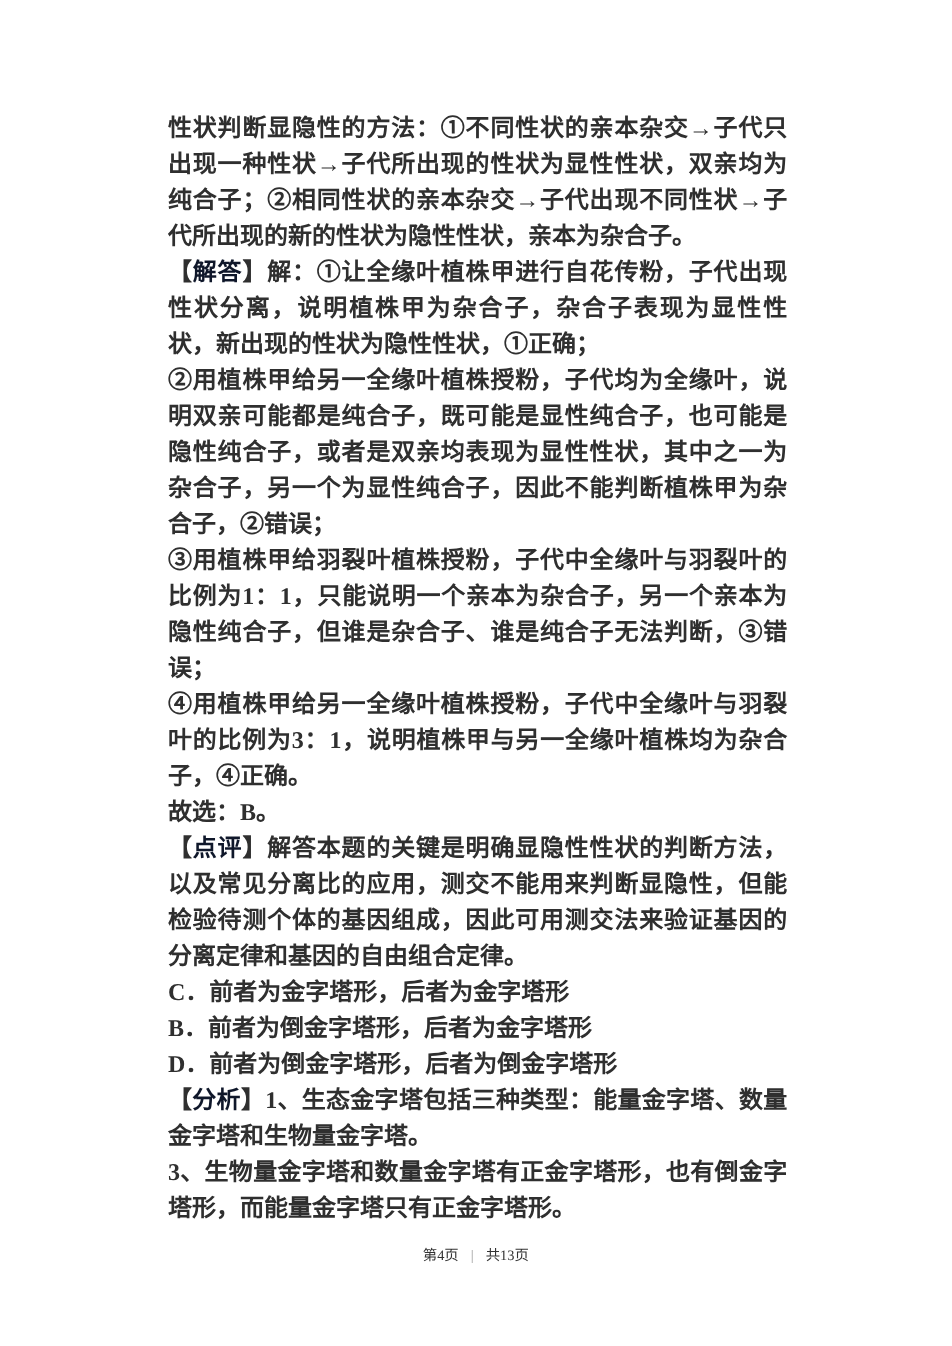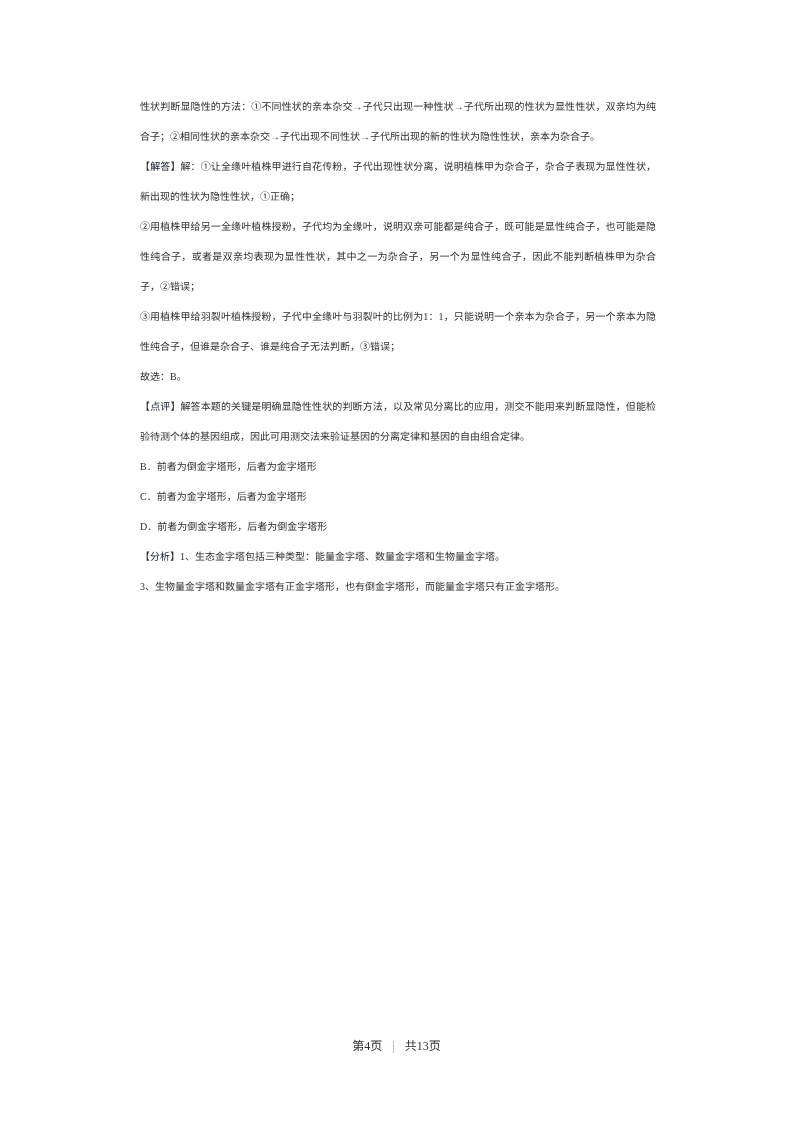--- a/index.html
+++ b/index.html
@@ -17,24 +17,25 @@
     color: #2f2f2f;
   }
   .content {
     position: absolute;
     top: 92px;
     left: 140px;
     width: 516px;
   }
   .content p {
     margin: 0;
-    font-size: 10px;
+    font-size: 20px;
     line-height: 30px;
     text-align: justify;
     word-break: break-all;
+    font-weight: bold;
   }
   p.hanging {
     text-indent: -24px; 
   }
   .tag {
     color: #0f172a; 
   }
   .bracket {
     color: #2f2f2f;
   }
@@ -59,28 +60,29 @@
   <div class="content">
 
     <p>性状判断显隐性的方法：①不同性状的亲本杂交→子代只出现一种性状→子代所出现的性状为显性性状，双亲均为纯合子；②相同性状的亲本杂交→子代出现不同性状→子代所出现的新的性状为隐性性状，亲本为杂合子。</p>
 
     <p><span class="bracket">【</span><span class="tag">解答</span><span class="bracket">】</span><span>解：①让全缘叶植株甲进行自花传粉，子代出现性状分离，说明植株甲为杂合子，杂合子表现为显性性状，新出现的性状为隐性性状，①正确；</span></p>
 
     <p>②用植株甲给另一全缘叶植株授粉，子代均为全缘叶，说明双亲可能都是纯合子，既可能是显性纯合子，也可能是隐性纯合子，或者是双亲均表现为显性性状，其中之一为杂合子，另一个为显性纯合子，因此不能判断植株甲为杂合子，②错误；</p>
 
     <p>③用植株甲给羽裂叶植株授粉，子代中全缘叶与羽裂叶的比例为1：1，只能说明一个亲本为杂合子，另一个亲本为隐性纯合子，但谁是杂合子、谁是纯合子无法判断，③错误；</p>
 
+    <p>④用植株甲给另一全缘叶植株授粉，子代中全缘叶与羽裂叶的比例为3：1，说明植株甲与另一全缘叶植株均为杂合子，④正确。</p>
 
     <p>故选：B。</p>
 
     <p><span class="bracket">【</span><span class="tag">点评</span><span class="bracket">】</span><span>解答本题的关键是明确显隐性性状的判断方法，以及常见分离比的应用，测交不能用来判断显隐性，但能检验待测个体的基因组成，因此可用测交法来验证基因的分离定律和基因的自由组合定律。</span></p>
 
 
+    <p>C．前者为金字塔形，后者为金字塔形</p>
     <p>B．前者为倒金字塔形，后者为金字塔形</p>
-    <p>C．前者为金字塔形，后者为金字塔形</p>
     <p>D．前者为倒金字塔形，后者为倒金字塔形</p>
 
     <p><span class="bracket">【</span><span class="tag">分析</span><span class="bracket">】</span><span>1、生态金字塔包括三种类型：能量金字塔、数量金字塔和生物量金字塔。</span></p>
 
 
     <p>3、生物量金字塔和数量金字塔有正金字塔形，也有倒金字塔形，而能量金字塔只有正金字塔形。</p>
 
 
   </div>
 

